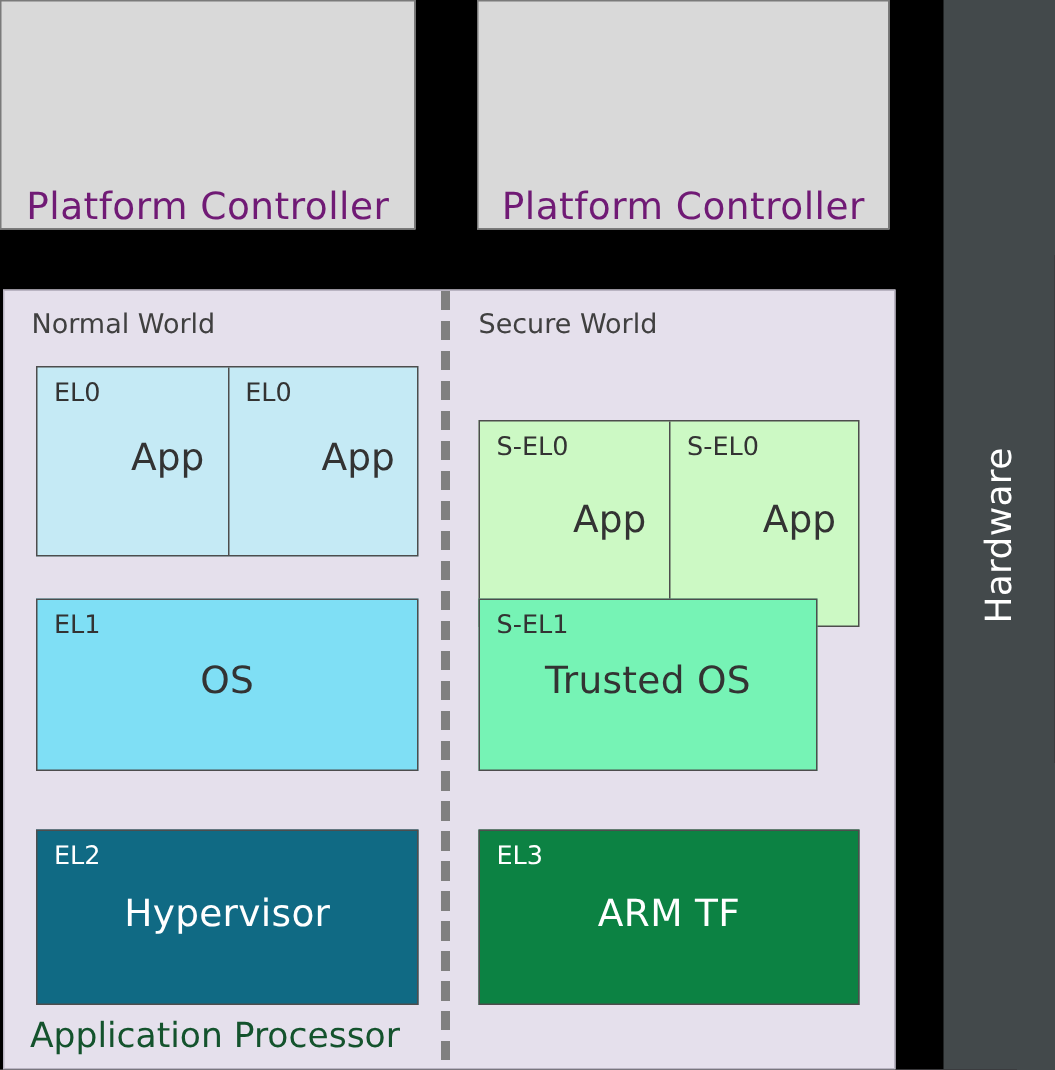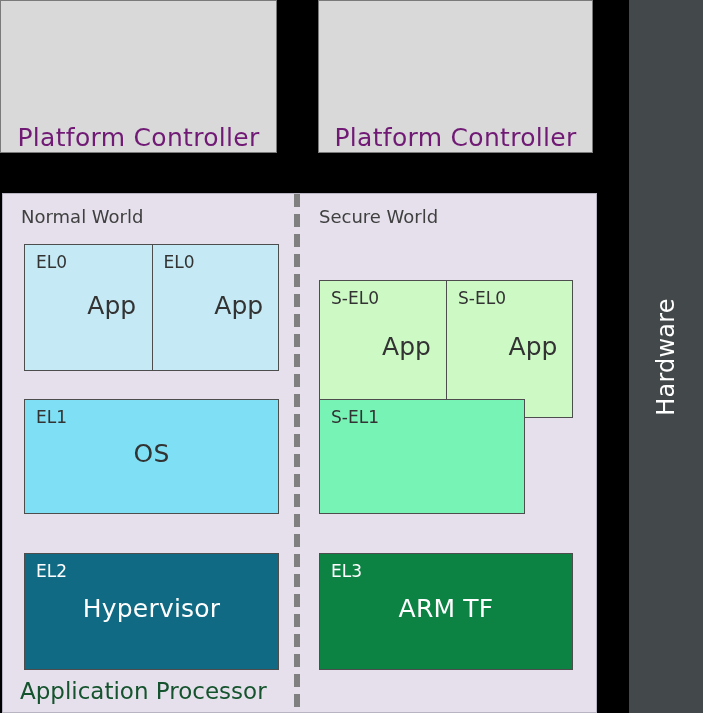--- a/index.html
+++ b/index.html
@@ -151,21 +151,21 @@
     padding-left: 47px;
   }
 
   
   #normal-app-pair { left: 21px; top: 50px;  width: 255px; height: 127px; }
   #normal-os       { left: 21px; top: 205px; width: 255px; height: 115px; }
   #normal-hyp      { left: 21px; top: 359px; width: 255px; height: 117px; }
 
   
   #secure-app-pair { left: 316px; top: 50px;  width: 254px; height: 138px; margin-top: 36px; }
-  #secure-tos      { left: 316px; top: 205px; width: 206px; height: 115px; }
+  #secure-tos      { left: 316px; top: 205px; width: 226px; height: 115px; }
   #secure-atf      { left: 316px; top: 359px; width: 254px; height: 117px; padding-left: 36px; }
 </style>
 </head>
 <body>
 
 <div class="platform-box" id="platform-controller-1">
   <span>Platform Controller</span>
 </div>
 
 <div class="platform-box" id="platform-controller-2">
@@ -207,20 +207,21 @@
       <span class="block-title">App</span>
     </div>
     <div class="app-cell">
       <span class="el-tag">S-EL0</span>
       <span class="block-title">App</span>
     </div>
   </div>
 
   <div class="block" id="secure-tos" style="background:#76f3b5;">
     <span class="el-tag dark-text">S-EL1</span>
+    <span class="block-title dark-text">Trusted OS</span>
   </div>
 
   <div class="block" id="secure-atf" style="background:#0c8243;">
     <span class="el-tag light-text">EL3</span>
     <span class="block-title light-text">ARM TF</span>
   </div>
 
   <div id="ap-label">Application Processor</div>
 </div>
 

